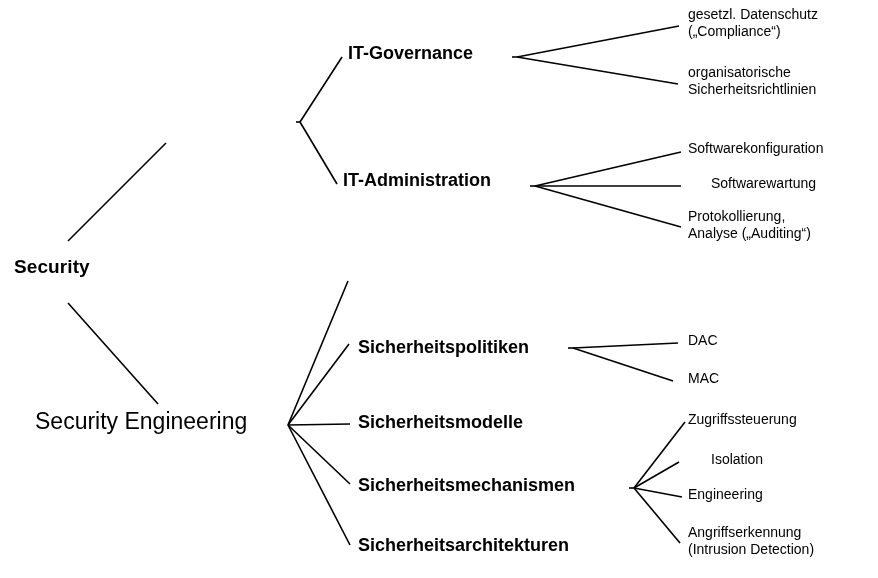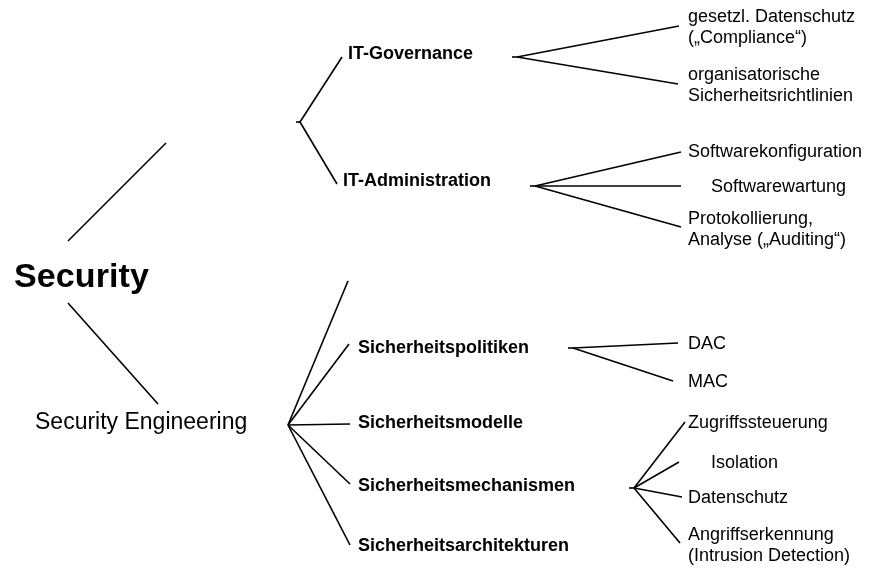--- a/index.html
+++ b/index.html
@@ -32,34 +32,34 @@
     shape-rendering: geometricPrecision;
   }
   .node-label {
     position: absolute;
     white-space: pre;
     line-height: 1.12;
     color: #000000;
     font-family: "Liberation Sans", sans-serif;
   }
   .lvl-root {
-    font-size: 34px;
+    font-size: 19px;
     font-weight: bold;
     letter-spacing: 0.1px;
   }
   .lvl-1 {
     font-size: 23px;
     font-weight: normal;
   }
   .lvl-2 {
     font-size: 18px;
     font-weight: bold;
   }
   .lvl-3 {
-    font-size: 18px;
+    font-size: 14px;
     font-weight: normal;
   }
   .lvl-3.two-line {
     line-height: 1.18;
   }
 </style>
 </head>
 <body>
 
 <div id="diagram-root">
@@ -108,17 +108,17 @@
   <div class="node-label lvl-3 two-line" style="left: 688px; top: 64px;">organisatorische
 Sicherheitsrichtlinien</div>
   <div class="node-label lvl-3" style="left: 688px; top: 141px;">Softwarekonfiguration</div>
   <div class="node-label lvl-3" style="left: 688px; top: 176px; margin-left: 23px;">Softwarewartung</div>
   <div class="node-label lvl-3 two-line" style="left: 688px; top: 208px;">Protokollierung,
 Analyse („Auditing“)</div>
   <div class="node-label lvl-3" style="left: 688px; top: 333px;">DAC</div>
   <div class="node-label lvl-3" style="left: 688px; top: 371px;">MAC</div>
   <div class="node-label lvl-3" style="left: 688px; top: 412px;">Zugriffssteuerung</div>
   <div class="node-label lvl-3" style="left: 688px; top: 452px; margin-left: 23px;">Isolation</div>
-  <div class="node-label lvl-3" style="left: 688px; top: 487px;">Datenschutz</div>
+  <div class="node-label lvl-3" style="left: 688px; top: 487px;">Engineering</div>
   <div class="node-label lvl-3 two-line" style="left: 688px; top: 524px;">Angriffserkennung
 (Intrusion Detection)</div>
 
 </div>
 
 </body></html>

